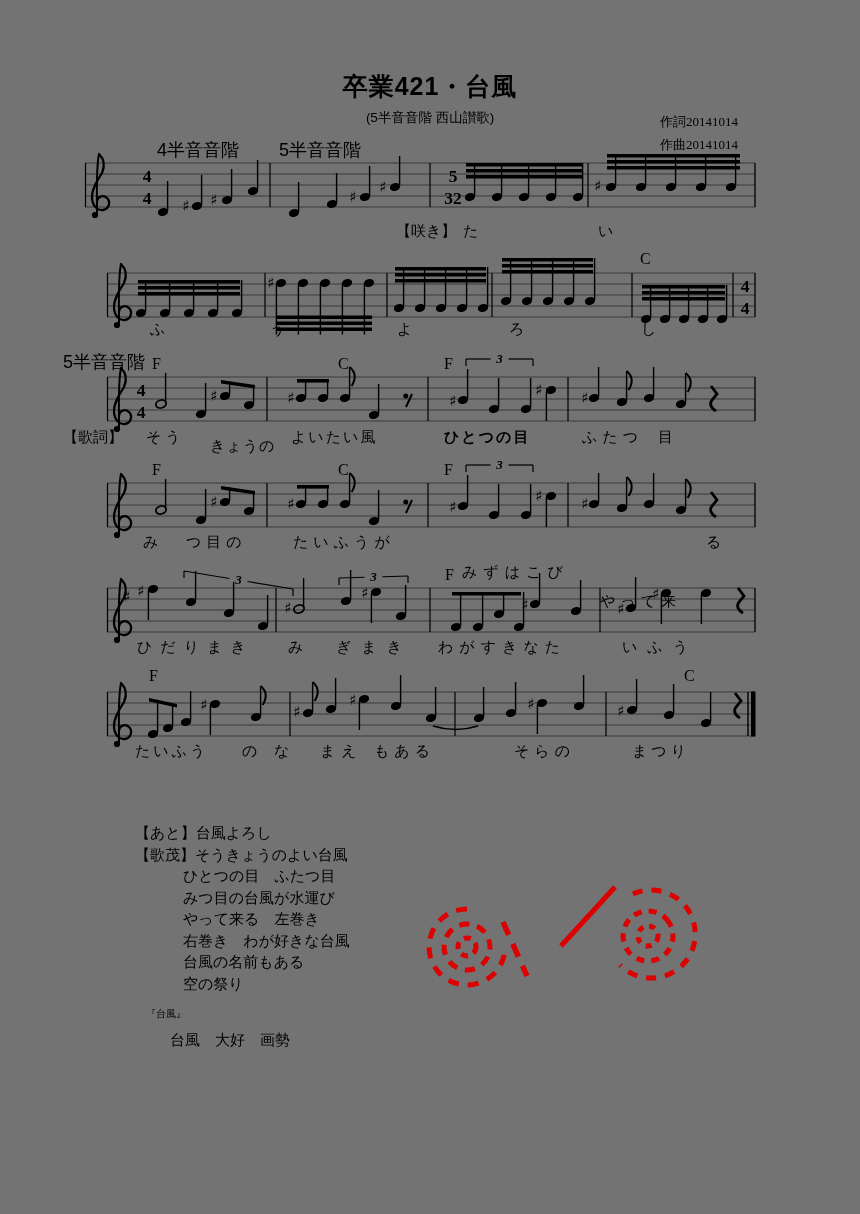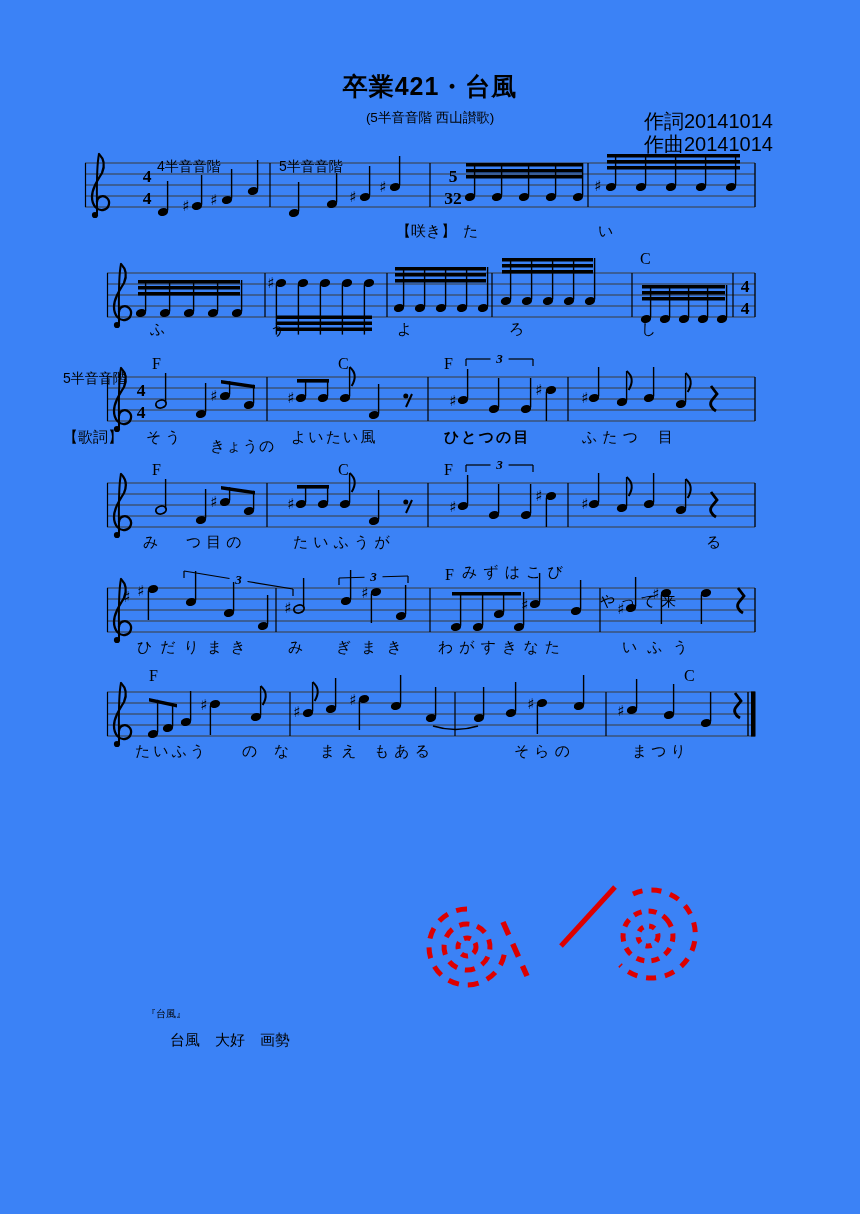--- a/index.html
+++ b/index.html
@@ -1,25 +1,25 @@
 <!DOCTYPE html>
 <html><head>
 <meta charset="utf-8">
 <style>
   html,body{margin:0;padding:0;background:#888;}
-  #page{position:relative;width:860px;height:1214px;background:#3b82f6;margin:0 auto;
+  #page{position:relative;width:860px;height:1214px;background:#737373;margin:0 auto;
         font-family:"Liberation Sans","DejaVu Sans",sans-serif;color:#000;overflow:hidden;}
   #header{position:absolute;left:0;top:70px;width:860px;text-align:center;}
   #page-title{font-size:25px;font-weight:bold;letter-spacing:1px;}
   #page-subtitle{font-size:13.5px;margin-top:6px;}
-  #credits{position:absolute;left:644px;top:110px;font-size:20px;line-height:23px;text-align:left;}
+  #credits{position:absolute;left:660px;top:110px;font-size:13px;line-height:23px;text-align:left;font-family:Liberation Serif, serif;}
   #score-svg{position:absolute;left:0;top:0;width:860px;height:820px;z-index:1;}
   #overlay{position:absolute;left:0;top:0;width:860px;height:820px;z-index:2;pointer-events:none;}
   #overlay span{position:absolute;white-space:nowrap;}
-  .slabel{font-size:14px;margin-top:20px;}
+  .slabel{font-size:18px;}
   .chord{font-family:"Liberation Serif","DejaVu Serif",serif;font-size:16px;}
   .lyric{font-size:15px;}
   #footer{position:absolute;left:0;top:822px;font-size:15px;line-height:21.5px;}
   .fline{margin-left:135px;}
   .fline.indent{margin-left:183px;}
   #book-title{position:absolute;left:146px;top:1007px;font-size:10px;}
   #book-credit{position:absolute;left:170px;top:1031px;font-size:15px;}
   #red-drawing{position:absolute;left:415px;top:852px;width:300px;height:172px;z-index:1;}
   .red-stroke{fill:none;stroke-linecap:butt;}
 </style>
@@ -521,17 +521,27 @@
       <path class="red-stroke rd" stroke-width="5.5" stroke-dasharray="14 10" d="M 88 70 L 112 124" stroke="#dd0000"></path>
     </g>
     <g>
       <path class="red-stroke rd" stroke-width="5" d="M 146 94 L 200 35" stroke="#dd0000"></path>
       <circle class="red-stroke rd" cx="233" cy="84" r="10" stroke-width="5" stroke-dasharray="6 6" stroke="#dd0000"></circle>
       <circle class="red-stroke rd" cx="233" cy="84" r="25" stroke-width="5" stroke-dasharray="8 7" transform="rotate(-40 233 84)" stroke="#dd0000"></circle>
       <path class="red-stroke rd" stroke-width="5" stroke-dasharray="10 9" d="M 218 42 A 44 44 0 1 1 205 113" stroke="#dd0000"></path>
     </g>
   </svg>
 
+  <div id="footer">
+    <div class="fline">【あと】台風よろし</div>
+    <div class="fline">【歌茂】そうきょうのよい台風</div>
+    <div class="fline indent">ひとつの目　ふたつ目</div>
+    <div class="fline indent">みつ目の台風が水運び</div>
+    <div class="fline indent">やって来る　左巻き</div>
+    <div class="fline indent">右巻き　わが好きな台風</div>
+    <div class="fline indent">台風の名前もある</div>
+    <div class="fline indent">空の祭り</div>
+  </div>
 
   <div id="book-title">『台風』</div>
   <div id="book-credit">台風　大好　画勢</div>
 
 </div>
 
 </body></html>

